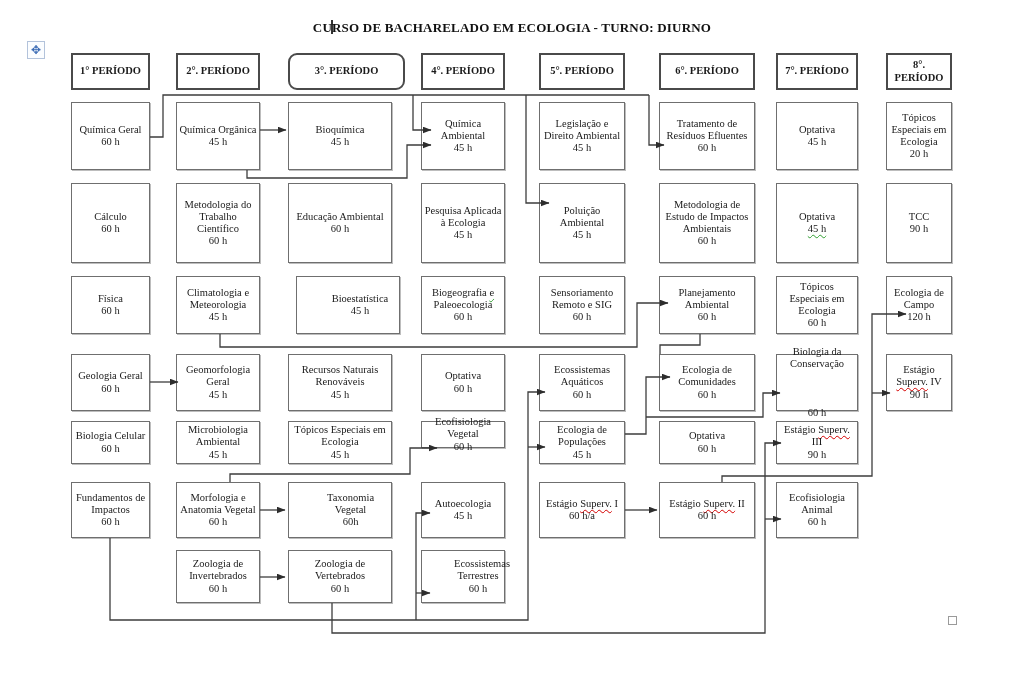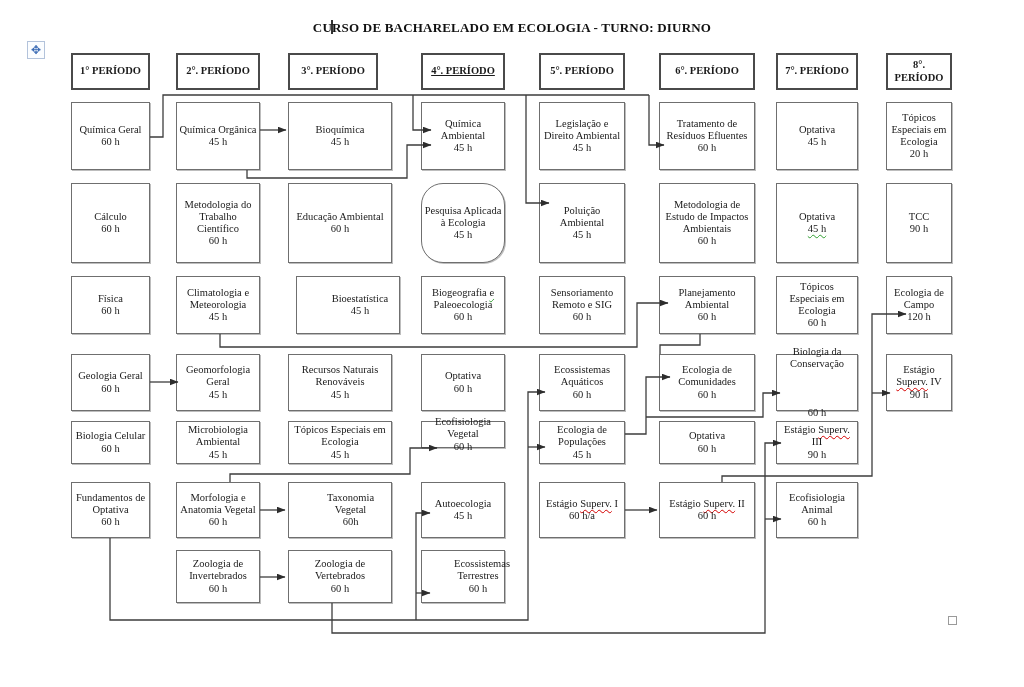--- a/index.html
+++ b/index.html
@@ -32,22 +32,22 @@
 <div id="canvas">
 
   <div id="movehandle">✥</div>
 
   <div id="cursor"></div>
   <div id="title">CURSO DE BACHARELADO EM ECOLOGIA - TURNO: DIURNO</div>
 
   <div id="boxes">
       <div class="hdr" style="left: 71px; top: 53px; width: 79px; height: 37px;">1° PERÍODO</div>
       <div class="hdr" style="left: 176px; top: 53px; width: 84px; height: 37px;">2°. PERÍODO</div>
-      <div class="hdr" style="left: 288px; top: 53px; width: 90px; height: 37px;">3°. PERÍODO</div>
-      <div class="hdr" style="left: 421px; top: 53px; width: 84px; height: 37px; text-decoration: underline;">4°. PERÍODO</div>
+      <div class="hdr" style="left: 288px; top: 53px; width: 117px; height: 37px; border-radius: 9px;">3°. PERÍODO</div>
+      <div class="hdr" style="left: 421px; top: 53px; width: 84px; height: 37px;">4°. PERÍODO</div>
       <div class="hdr" style="left: 539px; top: 53px; width: 86px; height: 37px;">5°. PERÍODO</div>
       <div class="hdr" style="left: 659px; top: 53px; width: 96px; height: 37px;">6°. PERÍODO</div>
       <div class="hdr" style="left: 776px; top: 53px; width: 82px; height: 37px;">7°. PERÍODO</div>
       <div class="hdr" style="left: 886px; top: 53px; width: 66px; height: 37px;">8°. PERÍODO</div>
       <div class="course" style="left: 71px; top: 102px; width: 79px; height: 68px;">
         <span class="nm">Química Geral</span>
         <span class="hrs">60 h</span>
       </div>
       <div class="course" style="left: 176px; top: 102px; width: 84px; height: 68px;">
         <span class="nm">Química Orgânica</span>
@@ -82,21 +82,21 @@
         <span class="hrs">60 h</span>
       </div>
       <div class="course" style="left: 176px; top: 183px; width: 84px; height: 80px;">
         <span class="nm">Metodologia do Trabalho Científico</span>
         <span class="hrs">60 h</span>
       </div>
       <div class="course" style="left: 288px; top: 183px; width: 104px; height: 80px;">
         <span class="nm">Educação Ambiental</span>
         <span class="hrs">60 h</span>
       </div>
-      <div class="course" style="left: 421px; top: 183px; width: 84px; height: 80px; border-radius: 22px;">
+      <div class="course" style="left: 421px; top: 183px; width: 84px; height: 80px;">
         <span class="nm">Pesquisa Aplicada à Ecologia</span>
         <span class="hrs">45 h</span>
       </div>
       <div class="course" style="left: 539px; top: 183px; width: 86px; height: 80px;">
         <span class="nm">Poluição Ambiental</span>
         <span class="hrs">45 h</span>
       </div>
       <div class="course" style="left: 659px; top: 183px; width: 96px; height: 80px;">
         <span class="nm">Metodologia de Estudo de Impactos Ambientais</span>
         <span class="hrs">60 h</span>
@@ -195,21 +195,21 @@
       </div>
       <div class="course" style="left: 659px; top: 421px; width: 96px; height: 43px;">
         <span class="nm">Optativa</span>
         <span class="hrs">60 h</span>
       </div>
       <div class="course" style="left: 776px; top: 421px; width: 82px; height: 43px;">
         <span class="nm">Estágio <span class="wred">Superv.</span> III</span>
         <span class="hrs">90 h</span>
       </div>
       <div class="course" style="left: 71px; top: 482px; width: 79px; height: 56px;">
-        <span class="nm">Fundamentos de Optativa</span>
+        <span class="nm">Fundamentos de Impactos</span>
         <span class="hrs">60 h</span>
       </div>
       <div class="course" style="left: 176px; top: 482px; width: 84px; height: 56px;">
         <span class="nm">Morfologia e Anatomia Vegetal</span>
         <span class="hrs">60 h</span>
       </div>
       <div class="course" style="left: 288px; top: 482px; width: 104px; height: 56px; padding-left: 23px;">
         <span class="nm">Taxonomia Vegetal</span>
         <span class="hrs">60h</span>
       </div>

